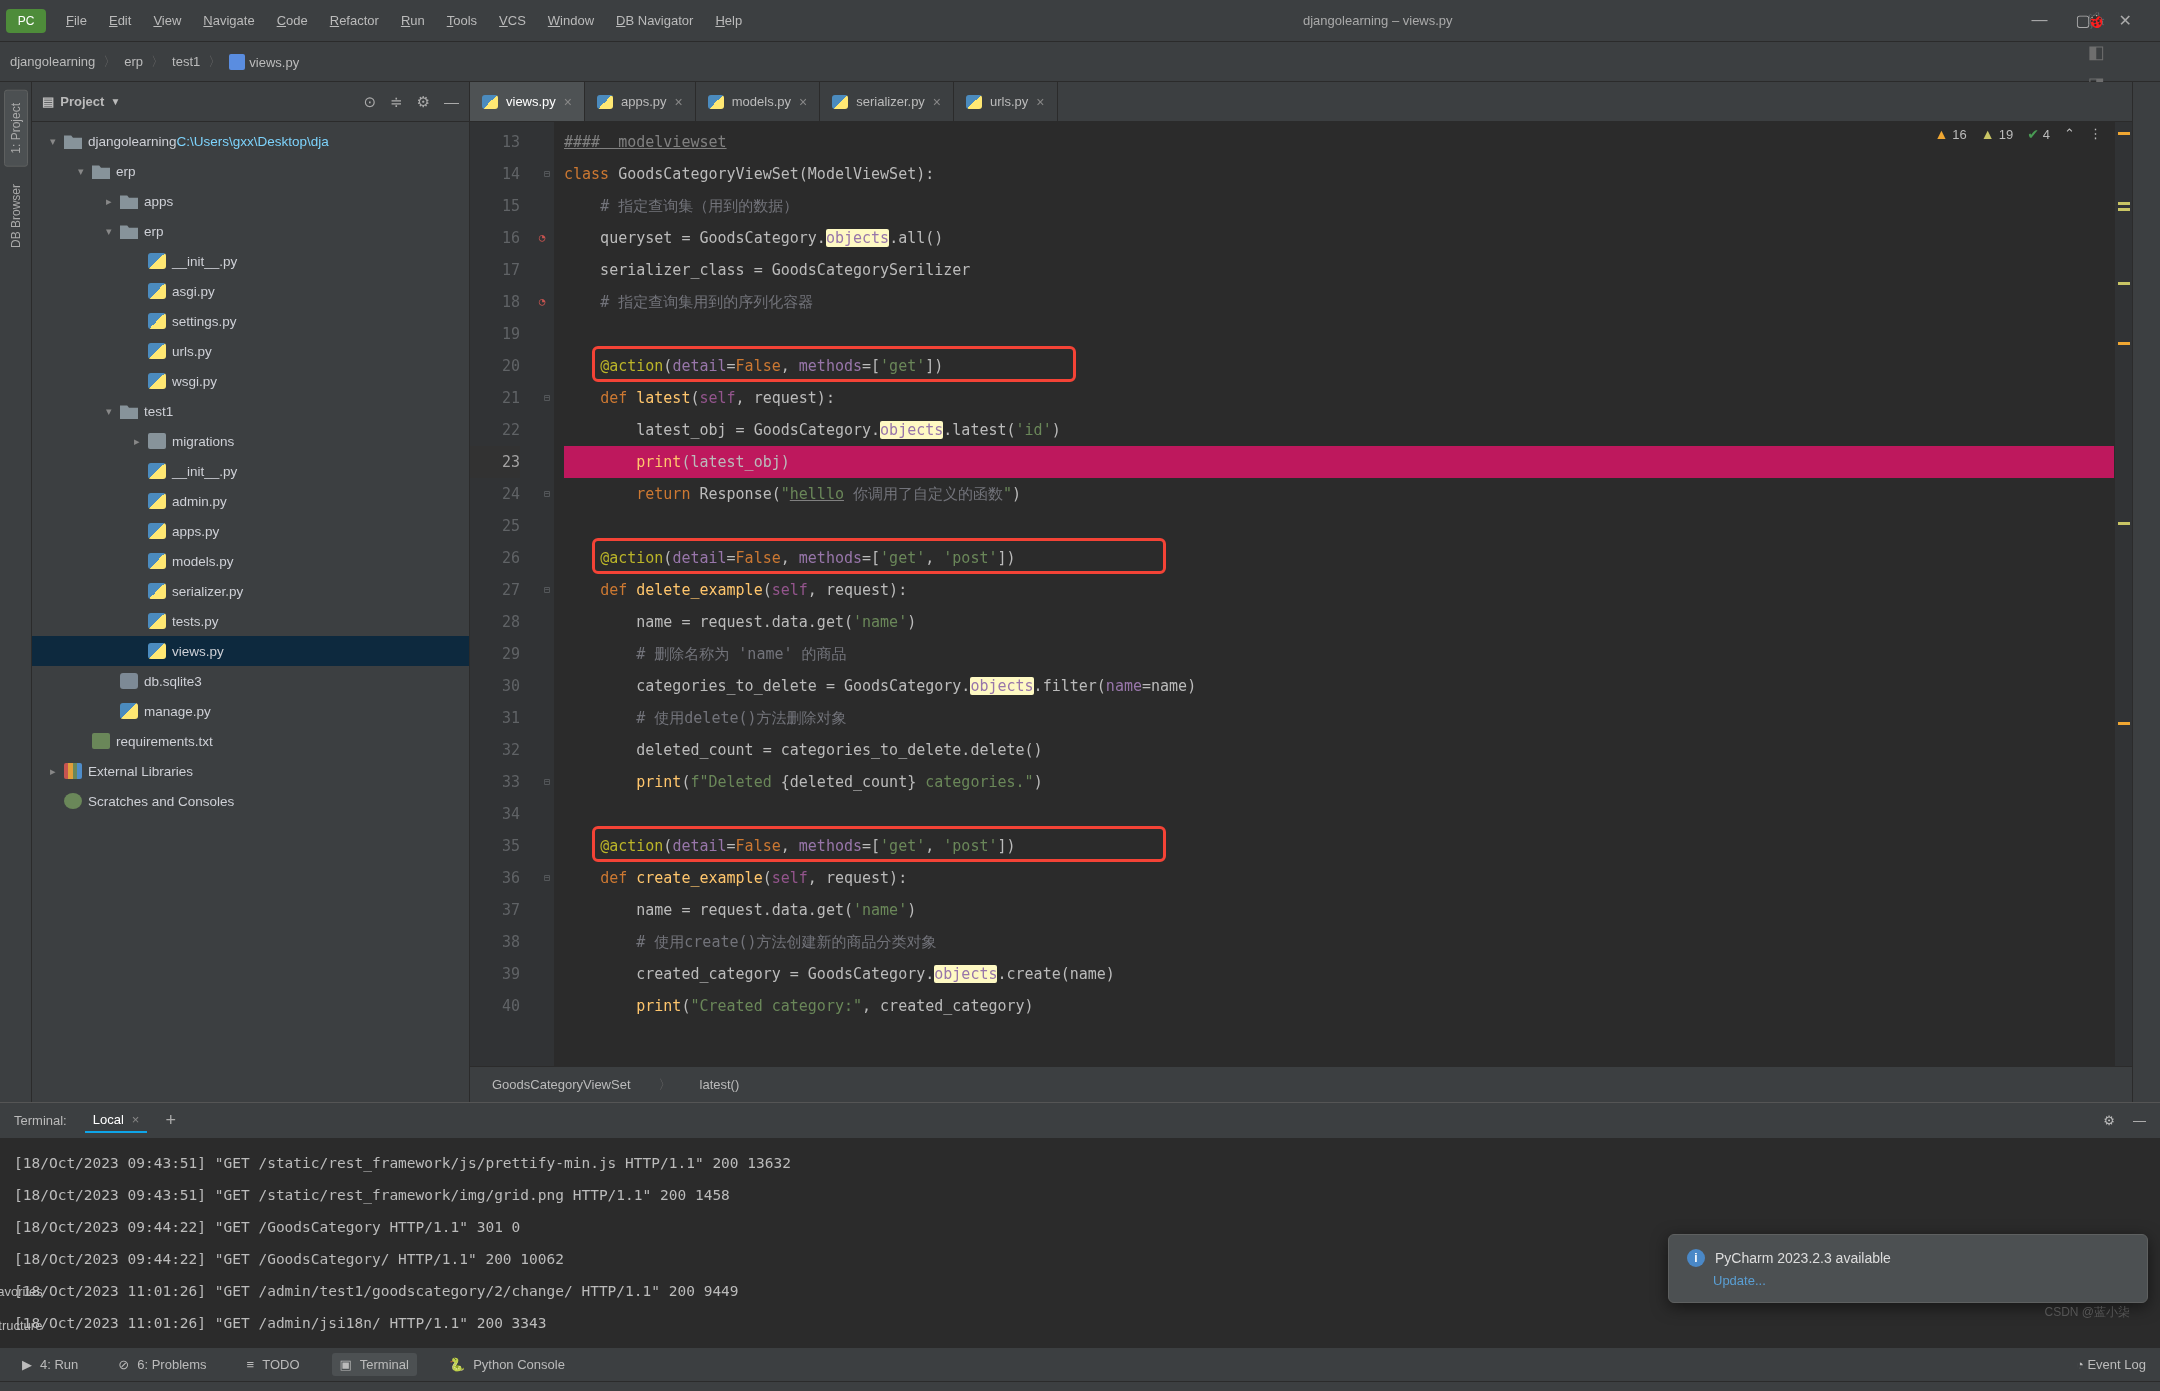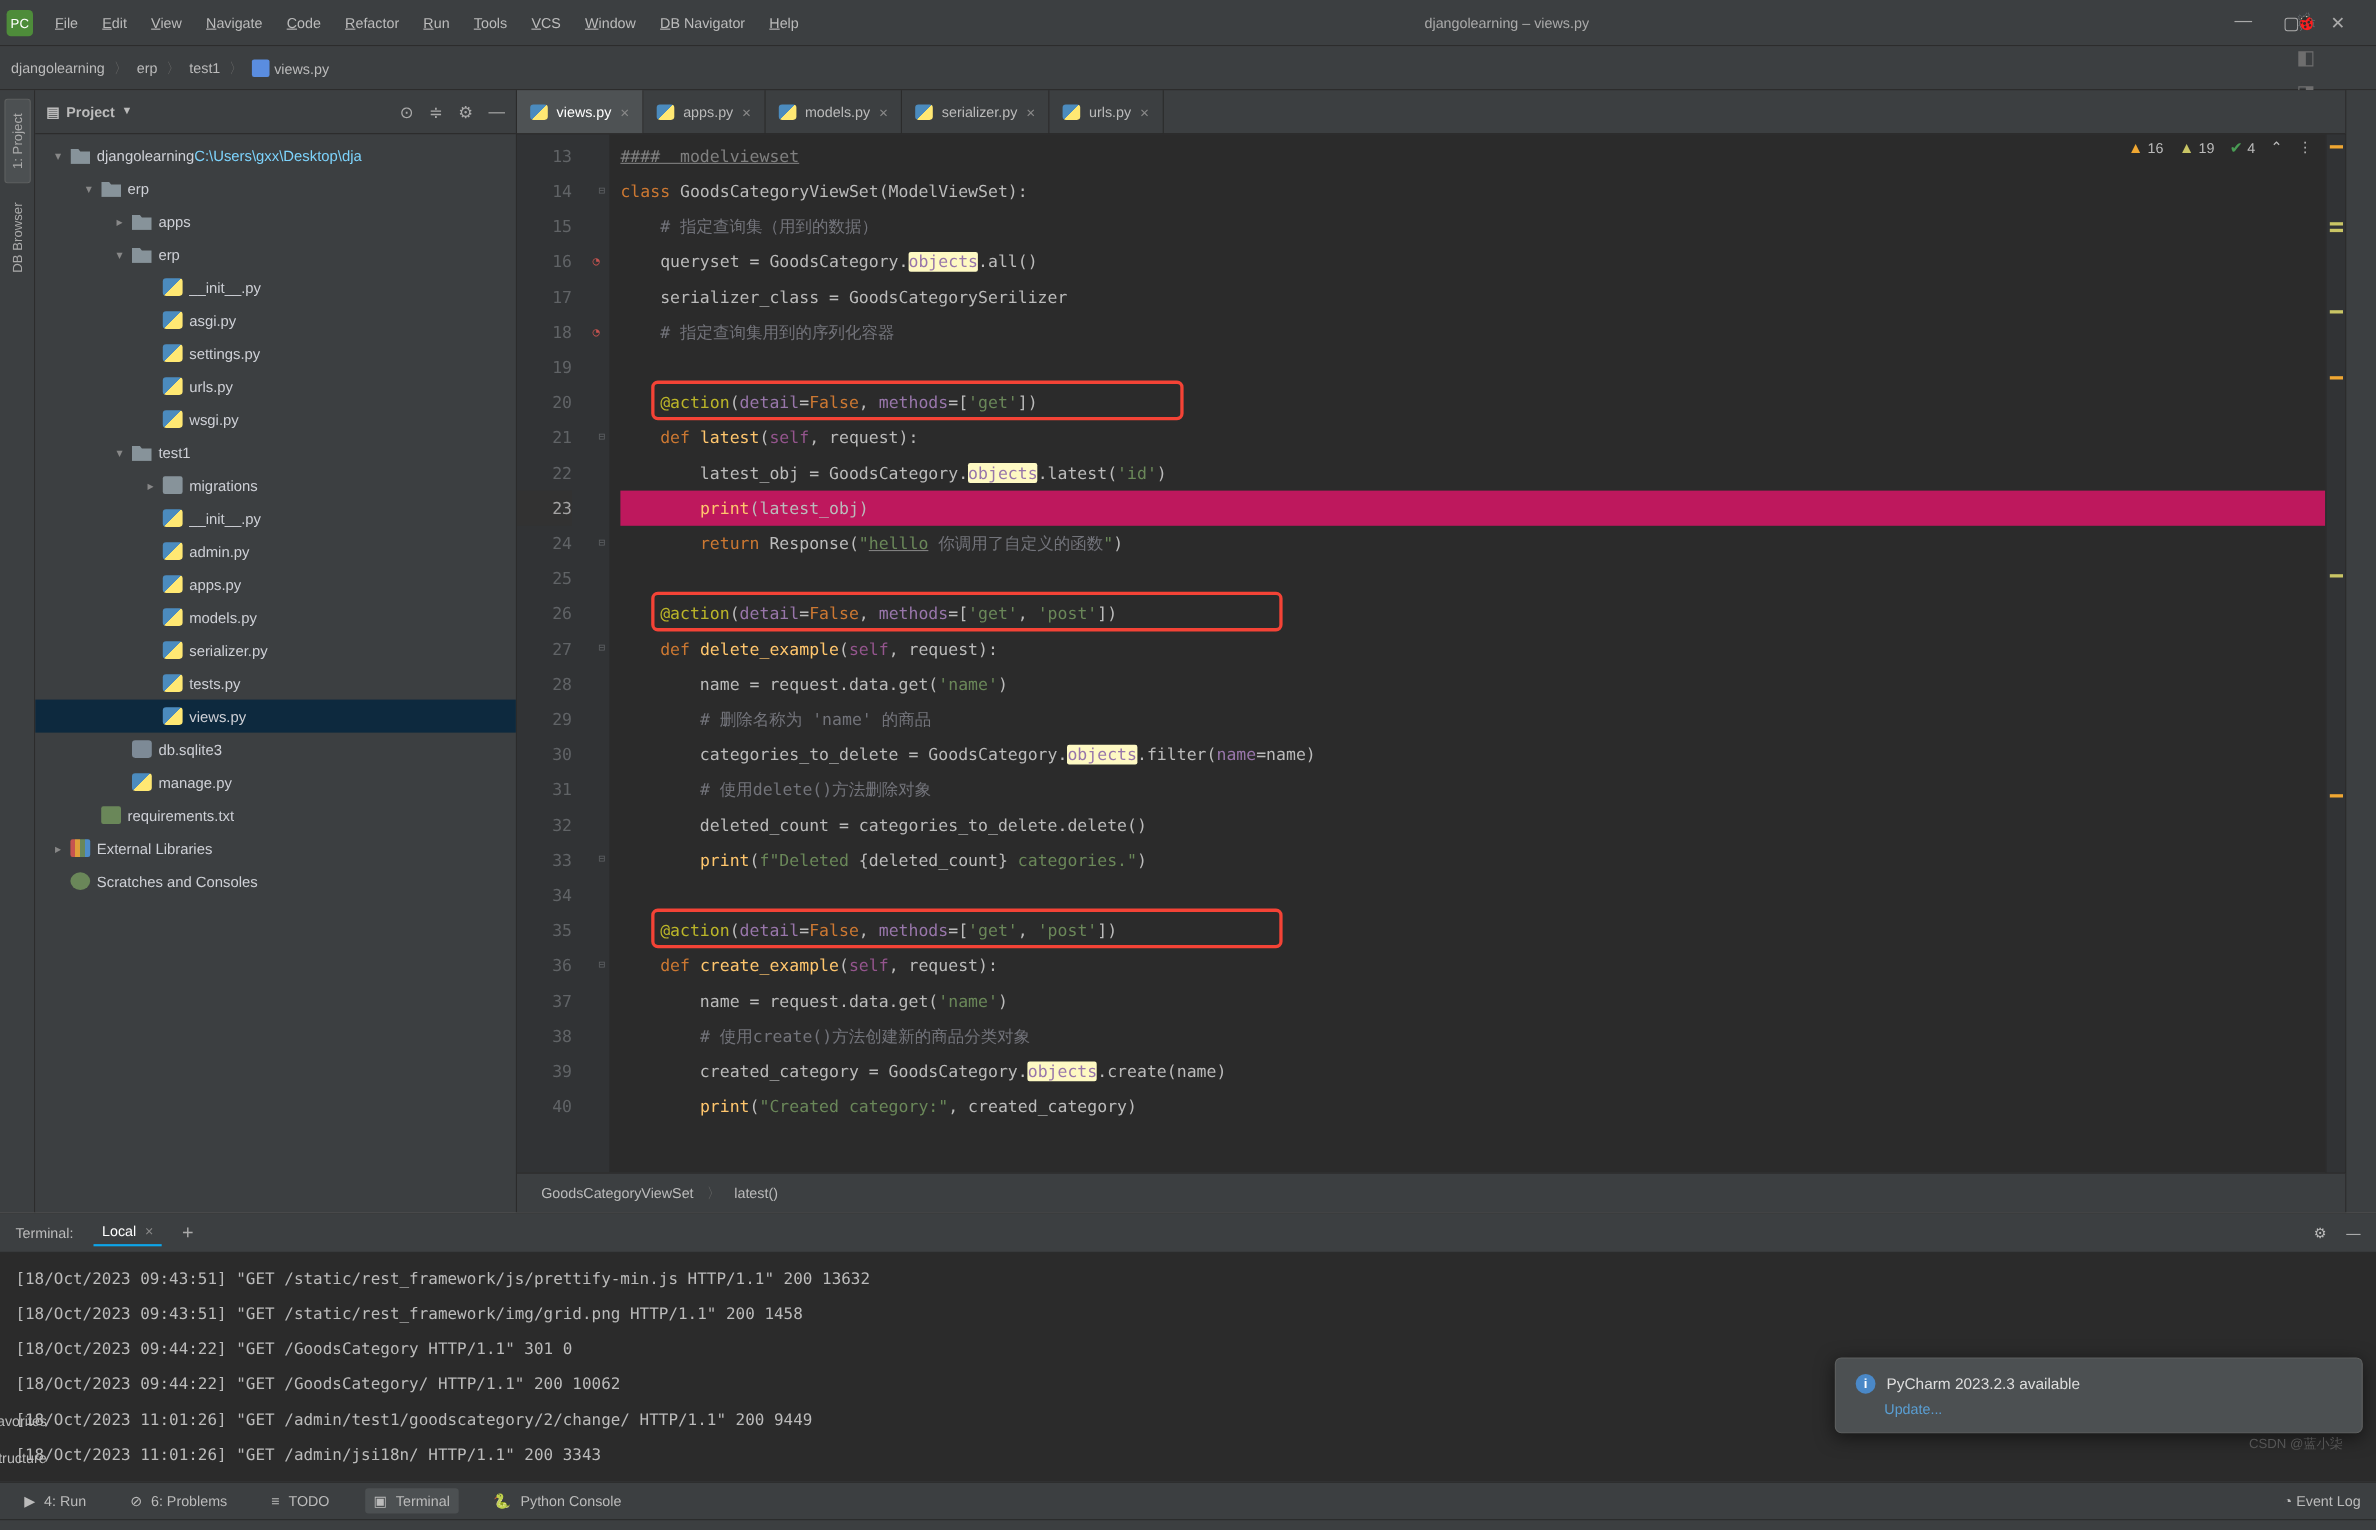--- a/index.html
+++ b/index.html
@@ -1,18 +1,18 @@
 <!DOCTYPE html>
 <html><head>
 <meta charset="utf-8">
 <style>
 * { margin:0; padding:0; box-sizing:border-box; }
 body { font-family:"Segoe UI",Arial,sans-serif; font-size:13px; background:#3c3f41; color:#bbb; overflow:hidden; width:2160px; height:1391px; transform-origin:0 0; }
 .titlebar { height:42px; background:#3c3f41; display:flex; align-items:center; border-bottom:1px solid #2b2b2b; }
-.titlebar .logo { width:24px; height:24px; margin:0 10px 0 6px; background:#4e8c3a; border-radius:4px; display:flex; align-items:center; justify-content:center; font-size:12px; color:#fff; }
+.titlebar .logo { width:40px; height:24px; margin:0 10px 0 6px; background:#4e8c3a; border-radius:4px; display:flex; align-items:center; justify-content:center; font-size:12px; color:#fff; }
 .titlebar .menus { display:flex; gap:2px; }
 .titlebar .menus span { padding:4px 10px; cursor:default; }
 .titlebar .menus span u { text-decoration:underline; }
 .titlebar .title { flex:1; text-align:center; color:#aaa; }
 .titlebar .winbtns { display:flex; gap:28px; padding:0 28px; color:#aaa; font-size:16px; }
 .navbar { height:40px; background:#3c3f41; display:flex; align-items:center; padding:0 10px; border-bottom:1px solid #2b2b2b; }
 .crumbs { display:flex; align-items:center; gap:8px; }
 .crumbs .sep { color:#666; }
 .crumbs .fileicon { display:inline-block; width:16px; height:16px; background:#5a8de0; border-radius:2px; margin-right:4px; vertical-align:-3px; }
 .navbar .right { margin-left:auto; display:flex; align-items:center; gap:12px;flex-direction:column; }
@@ -71,21 +71,21 @@
 .attr { color:#9876aa; }
 .call { color:#ffc66d; }
 .decor { color:#bbb529; }
 .hl-field { background:#fef9c3; border-radius:2px; }
 .hl-underline { text-decoration:underline; text-decoration-color:#808080; }
 .redbox { position:absolute; border:3px solid #f44336; border-radius:6px; pointer-events:none; }
 .fold-col { position:absolute; left:-14px; top:4px; width:14px; }
 .fold { height:32px; display:flex; align-items:center; justify-content:center; color:#606366; font-size:10px; }
 .right-stripe { width:18px; background:#313335; position:relative; border-left:1px solid #2b2b2b; }
 .stripe-mark { position:absolute; left:3px; width:12px; height:3px; }
-.crumb-bar { height:36px; background:#3c3f41; border-top:1px solid #2b2b2b; display:flex; align-items:center; padding-left:22px; gap:12px; font-size:13px; }
+.crumb-bar { height:36px; background:#3c3f41; border-top:1px solid #2b2b2b; display:flex; align-items:center; padding-left:22px; gap:28px; font-size:13px; }
 .rightbar { width:28px; background:#3c3f41; border-left:1px solid #2b2b2b; }
 .terminal { background:#2b2b2b; border-top:1px solid #555; }
 .term-header { height:36px; background:#3c3f41; display:flex; align-items:center; padding:0 14px; gap:18px; border-bottom:1px solid #2b2b2b; }
 .term-header .tab { border:none; padding:4px 8px; }
 .term-header .tab.active { border-bottom:2px solid #0ea5e9; background:none; }
 .term-body { padding:8px 14px; font-family:Consolas,monospace; font-size:14.5px; line-height:32px; color:#bbb; }
 .bottom-tabs { height:34px; background:#3c3f41; border-top:1px solid #2b2b2b; display:flex; align-items:center; padding:0 14px; gap:24px; font-size:13px; }
 .bottom-tabs .btab { display:flex; align-items:center; gap:8px; padding:4px 8px; }
 .bottom-tabs .btab.active { background:#4c5052; border-radius:3px; }
 .statusbar { height:32px; background:#3c3f41; border-top:1px solid #2b2b2b; display:flex; align-items:center; padding:0 10px; font-size:12.5px; color:#9a9a9a; }

